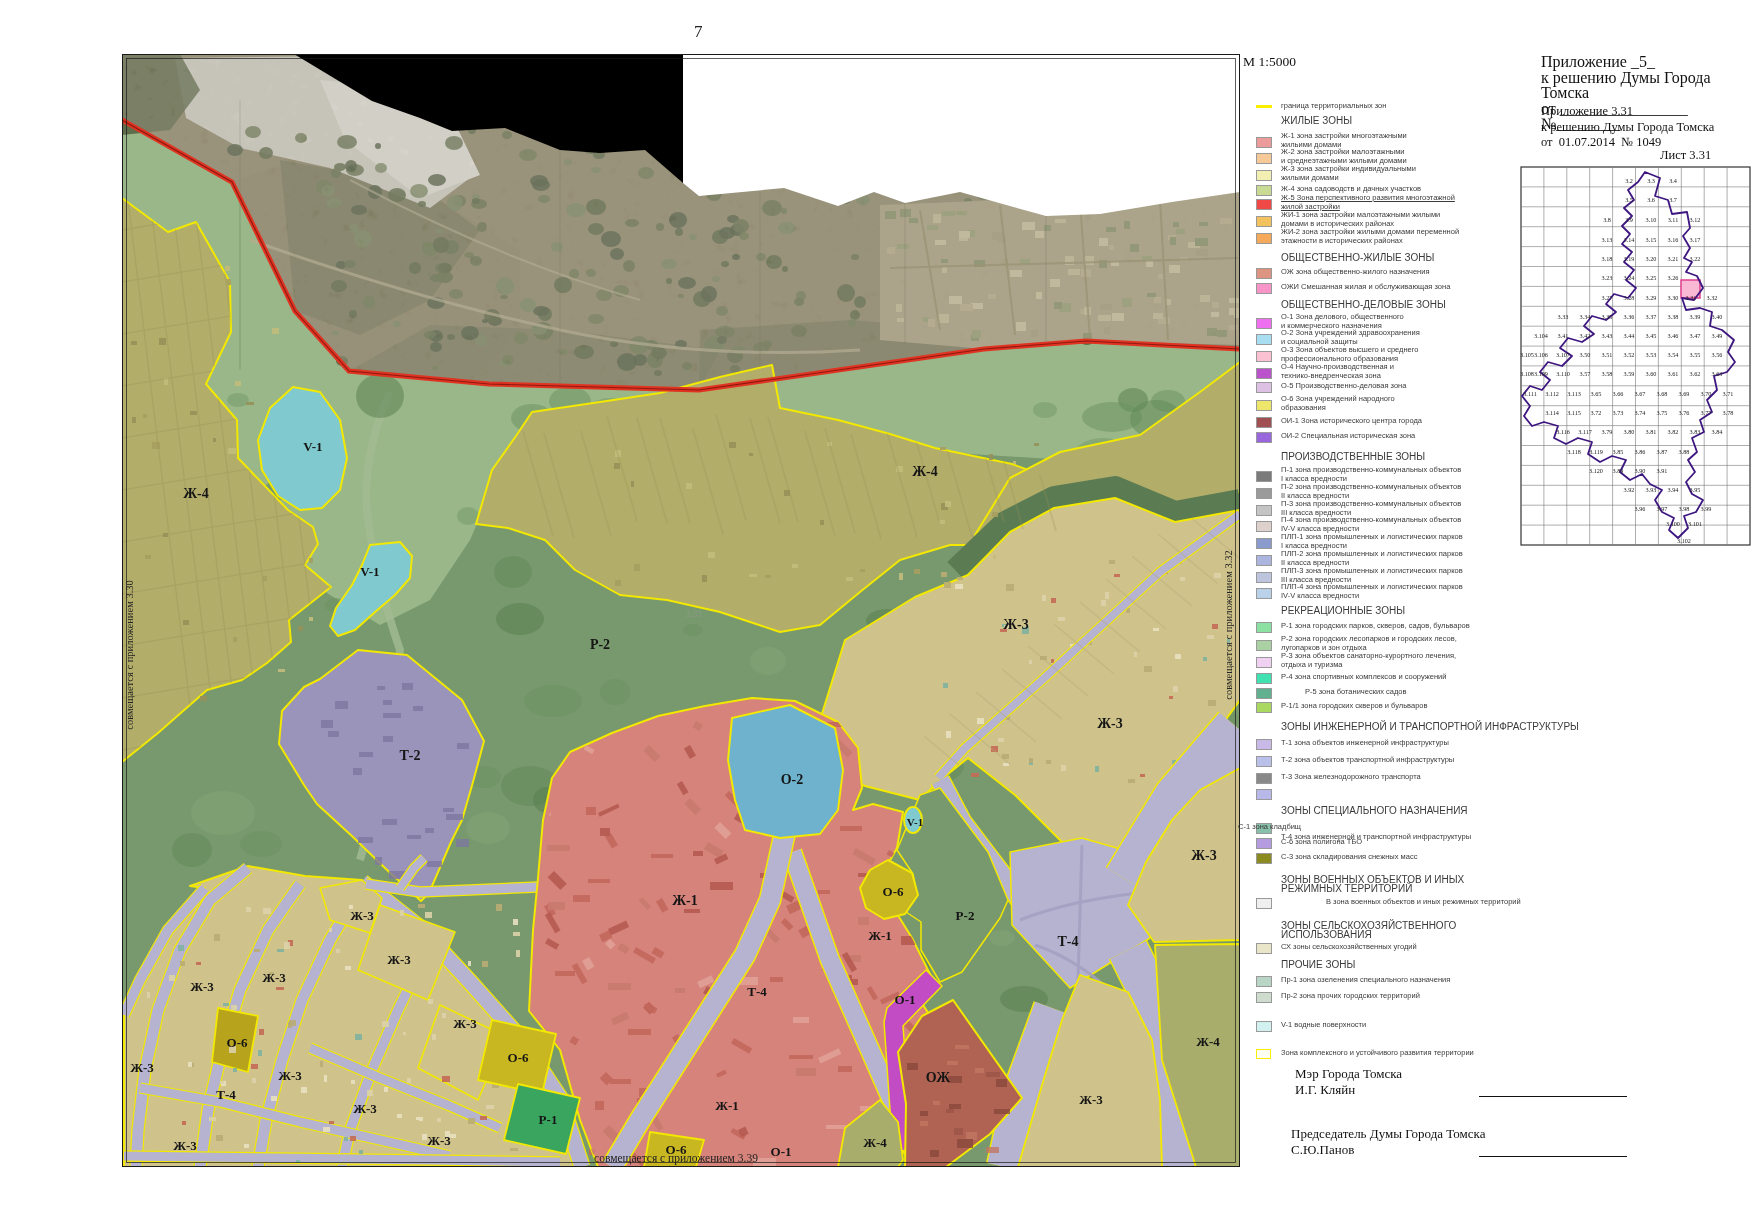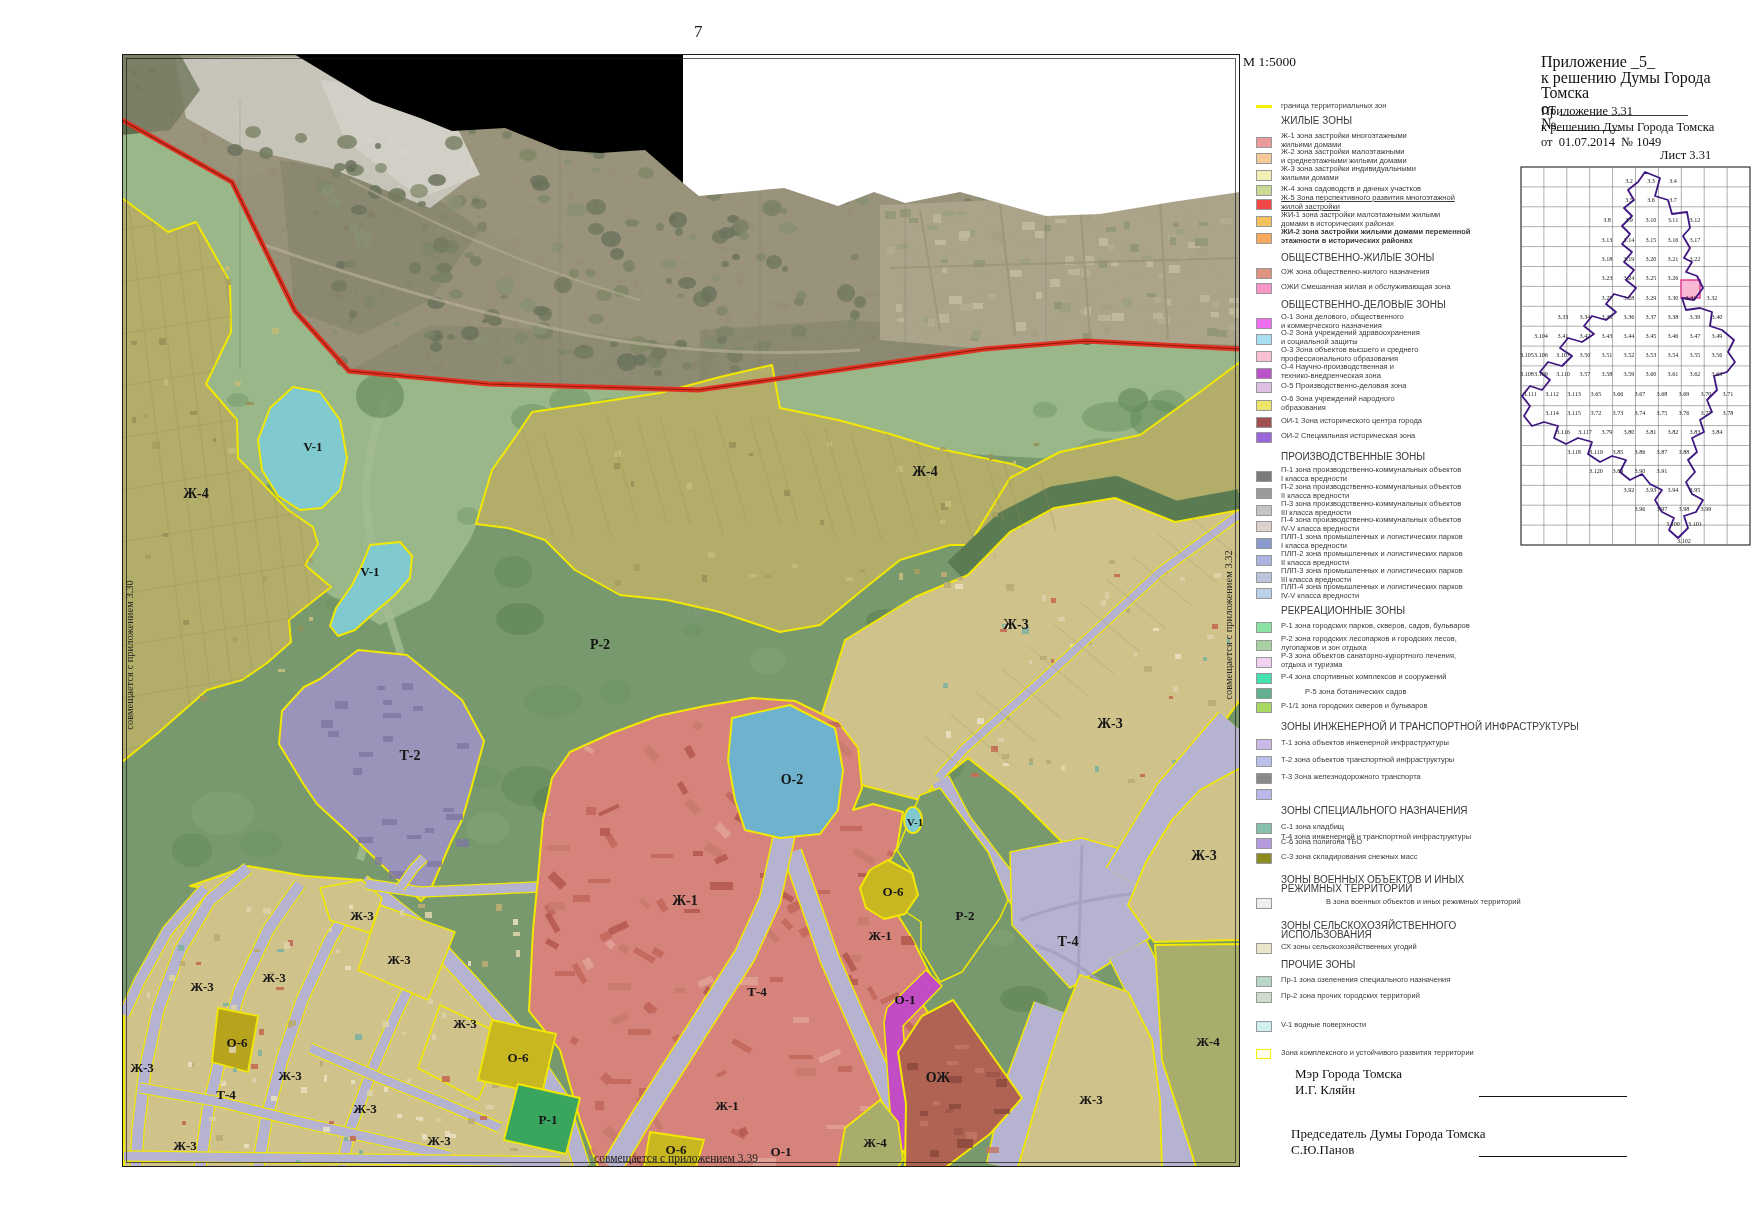--- a/index.html
+++ b/index.html
@@ -1359,21 +1359,21 @@
 <div class="sw" style="left:1256px;top:185px;background:#c9da94;"></div>
 <div class="lg" style="left:1281px;top:185px;">Ж-4 зона садоводств и дачных участков</div>
 
 <div class="sw" style="left:1256px;top:199px;background:#f04747;"></div>
 <div class="lg" style="left:1281px;top:194px;text-decoration:underline;">Ж-5 Зона перспективного развития многоэтажной<br>жилой застройки</div>
 
 <div class="sw" style="left:1256px;top:216px;background:#f2c25e;"></div>
 <div class="lg" style="left:1281px;top:211px;">ЖИ-1 зона застройки малоэтажными жилыми<br>домами в исторических районах</div>
 
 <div class="sw" style="left:1256px;top:233px;background:#f5a95b;"></div>
-<div class="lg" style="left:1281px;top:228px;font-weight:bold;">ЖИ-2 зона застройки жилыми домами переменной<br>этажности в исторических районах</div>
+<div class="lg" style="left:1281px;top:228px;">ЖИ-2 зона застройки жилыми домами переменной<br>этажности в исторических районах</div>
 
 <div class="lgh" style="left:1281px;top:254px;">ОБЩЕСТВЕННО-ЖИЛЫЕ ЗОНЫ</div>
 
 <div class="sw" style="left:1256px;top:268px;background:#dd9480;"></div>
 <div class="lg" style="left:1281px;top:268px;">ОЖ зона общественно-жилого назначения</div>
 
 <div class="sw" style="left:1256px;top:283px;background:#f795c9;"></div>
 <div class="lg" style="left:1281px;top:283px;">ОЖИ Смешанная жилая и обслуживающая зона</div>
 
 <div class="lgh" style="left:1281px;top:301px;">ОБЩЕСТВЕННО-ДЕЛОВЫЕ ЗОНЫ</div>
@@ -1458,21 +1458,21 @@
 
 <div class="sw" style="left:1256px;top:773px;background:#898989;"></div>
 <div class="lg" style="left:1281px;top:773px;">Т-3 Зона железнодорожного транспорта</div>
 
 <div class="sw" style="left:1256px;top:789px;background:#b9b9e9;"></div>
 <div class="lg" style="left:1281px;top:789px;margin-top:44px;">Т-4 зона инженерной и транспортной инфраструктуры</div>
 
 <div class="lgh" style="left:1281px;top:807px;">ЗОНЫ СПЕЦИАЛЬНОГО НАЗНАЧЕНИЯ</div>
 
 <div class="sw" style="left:1256px;top:823px;background:#89c0ab;"></div>
-<div class="lg" style="left:1281px;top:823px;text-align:right;">С-1 зона кладбищ</div>
+<div class="lg" style="left:1238px;top:823px;text-align:right;">С-1 зона кладбищ</div>
 
 <div class="sw" style="left:1256px;top:838px;background:#b59ce1;"></div>
 <div class="lg" style="left:1281px;top:838px;">С-6 зона полигона ТБО</div>
 
 <div class="sw" style="left:1256px;top:853px;background:#8b8b21;"></div>
 <div class="lg" style="left:1281px;top:853px;">С-3 зона складирования снежных масс</div>
 
 <div class="lgh" style="left:1281px;top:876px;">ЗОНЫ ВОЕННЫХ ОБЪЕКТОВ И ИНЫХ<br>РЕЖИМНЫХ ТЕРРИТОРИЙ</div>
 
 <div class="sw" style="left:1256px;top:898px;background:#efefef;"></div>

